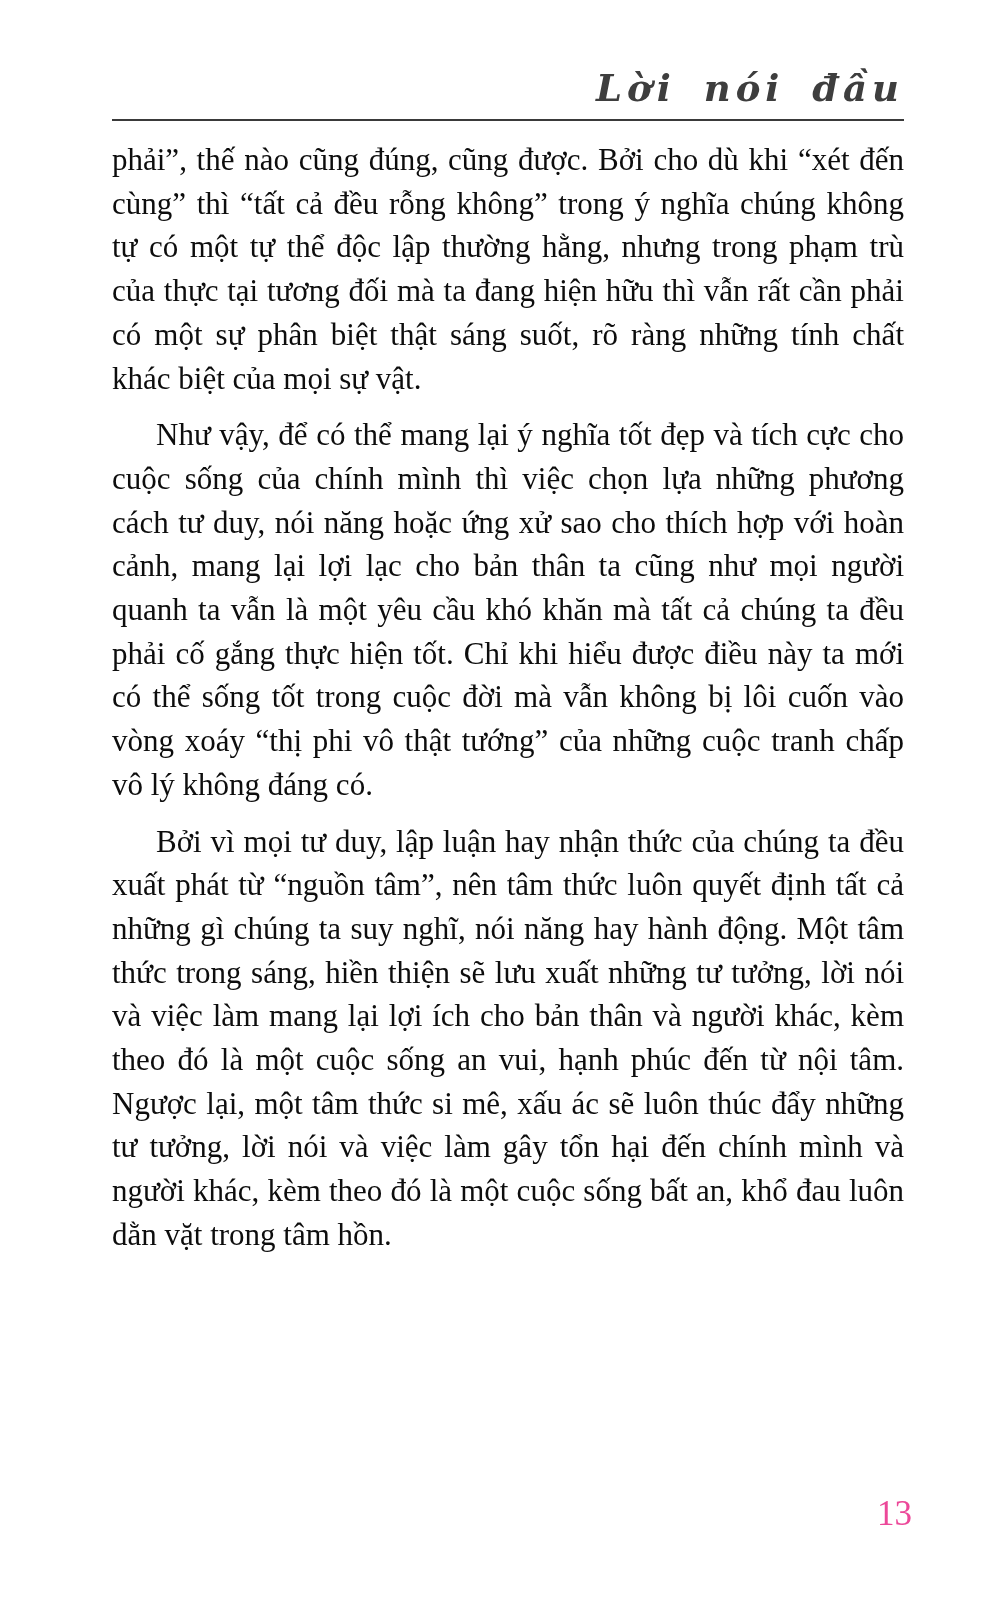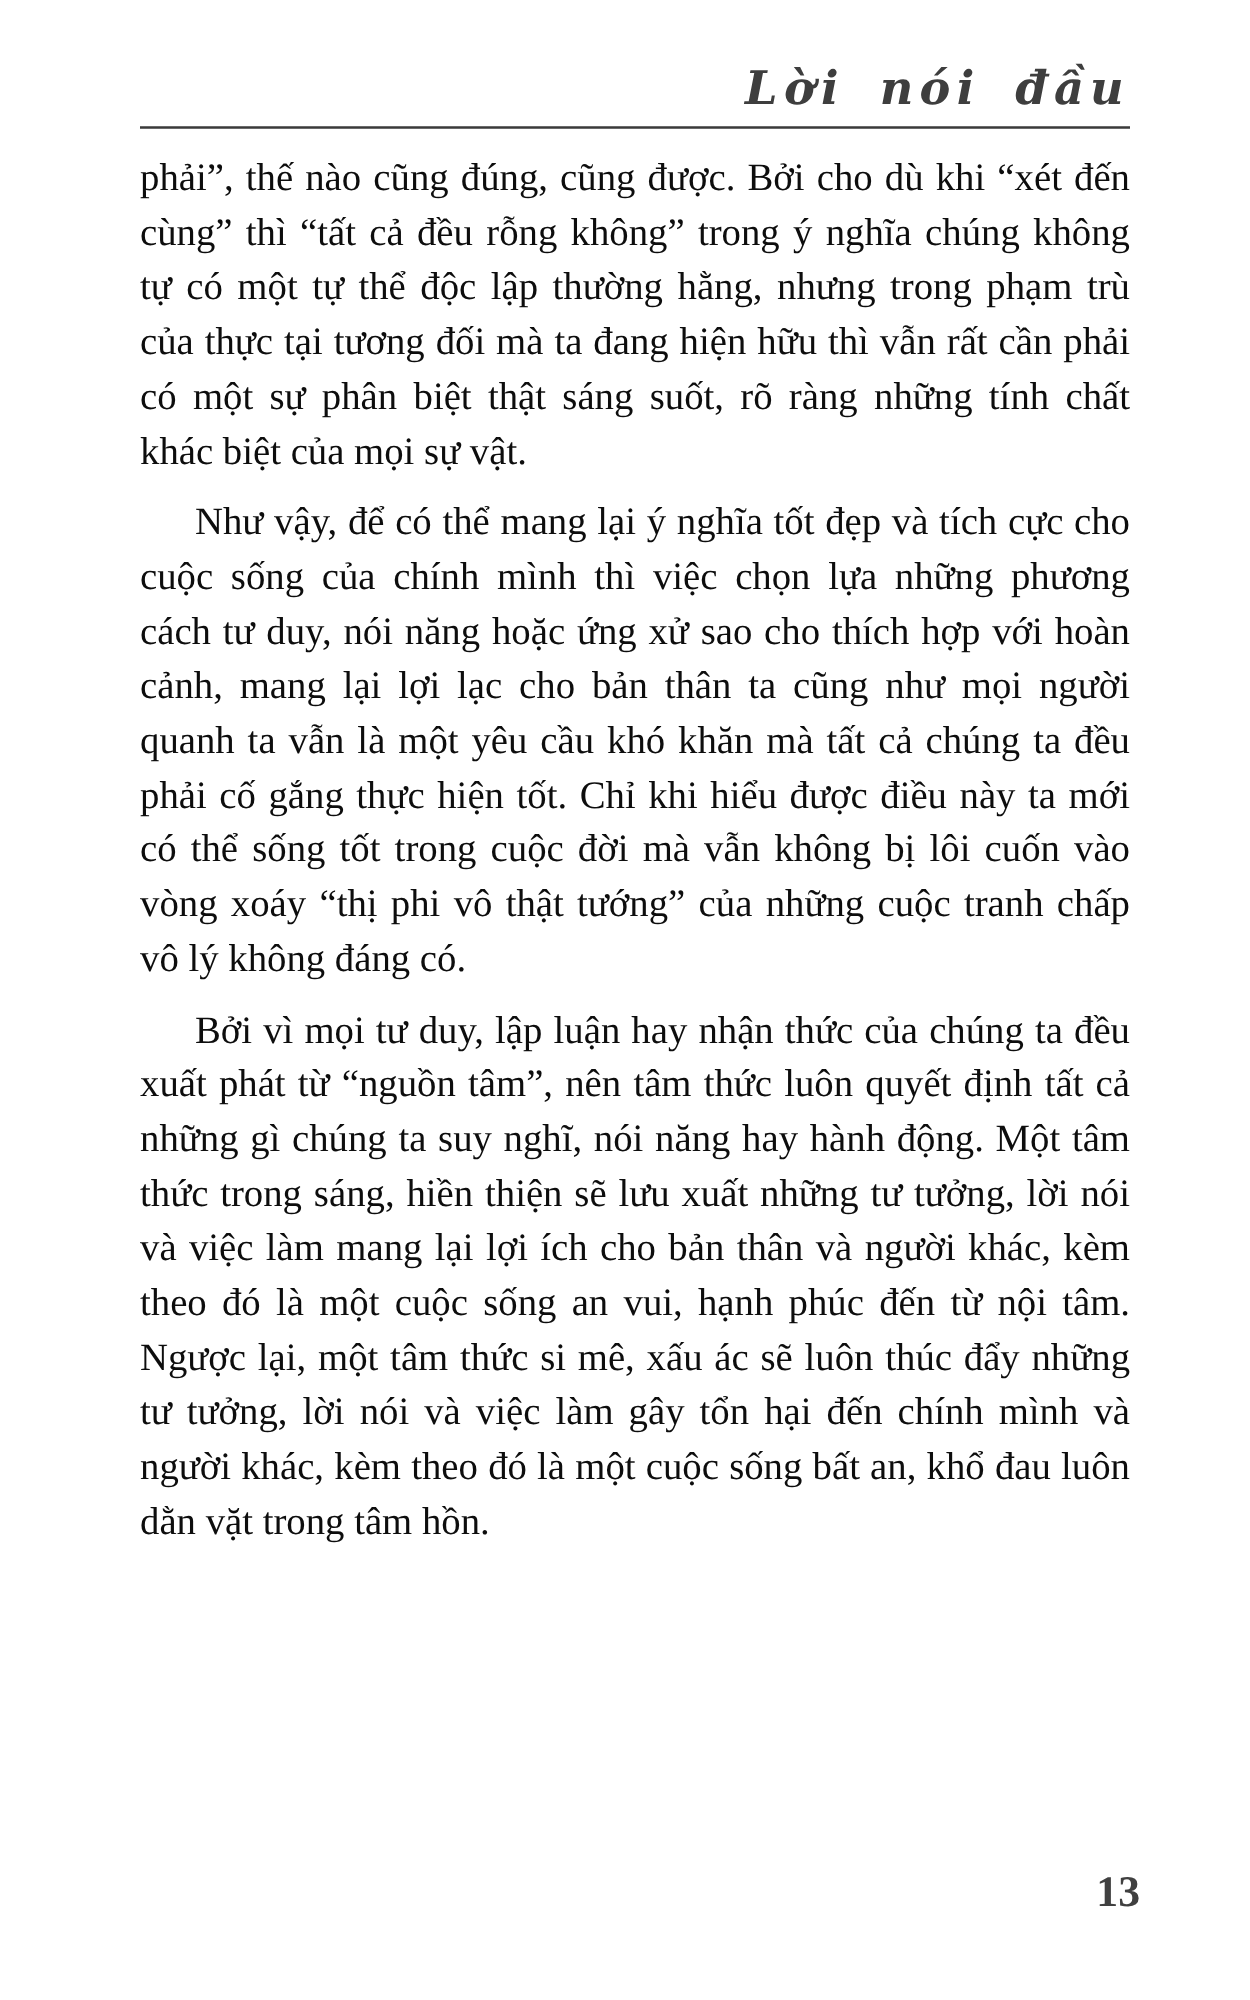--- a/index.html
+++ b/index.html
@@ -27,20 +27,21 @@
   }
   .running-head-title {
     display: inline-block;
     font-family: "DejaVu Serif", serif;
     font-style: italic;
     font-weight: bold;
     font-size: 37px;
     letter-spacing: 5px;
     color: #3e3e3e;
     word-spacing: 10px;
+    margin-top: 18px;
   }
   .head-rule {
     border: none;
     border-top: 2px solid #3a3a3a;
     margin: 9px 0 0 0;
   }
   .body-text {
     margin-top: 17px;
     font-size: 31px;
     line-height: 1.41;
@@ -53,22 +54,22 @@
   .body-text p.indent {
     text-indent: 44px;
   }
   .seg-italic {
   }
   .page-number {
     position: absolute;
     top: 1494px;
     right: 88px;
     font-size: 35px;
-    font-weight: bold;
-    color: #404040;
+    font-weight: normal;
+    color: #ec4899;
   }
 </style>
 </head>
 <body>
 
 <div class="page">
 
   <div class="running-head">
     <span class="running-head-title">Lời nói đầu</span>
   </div>

